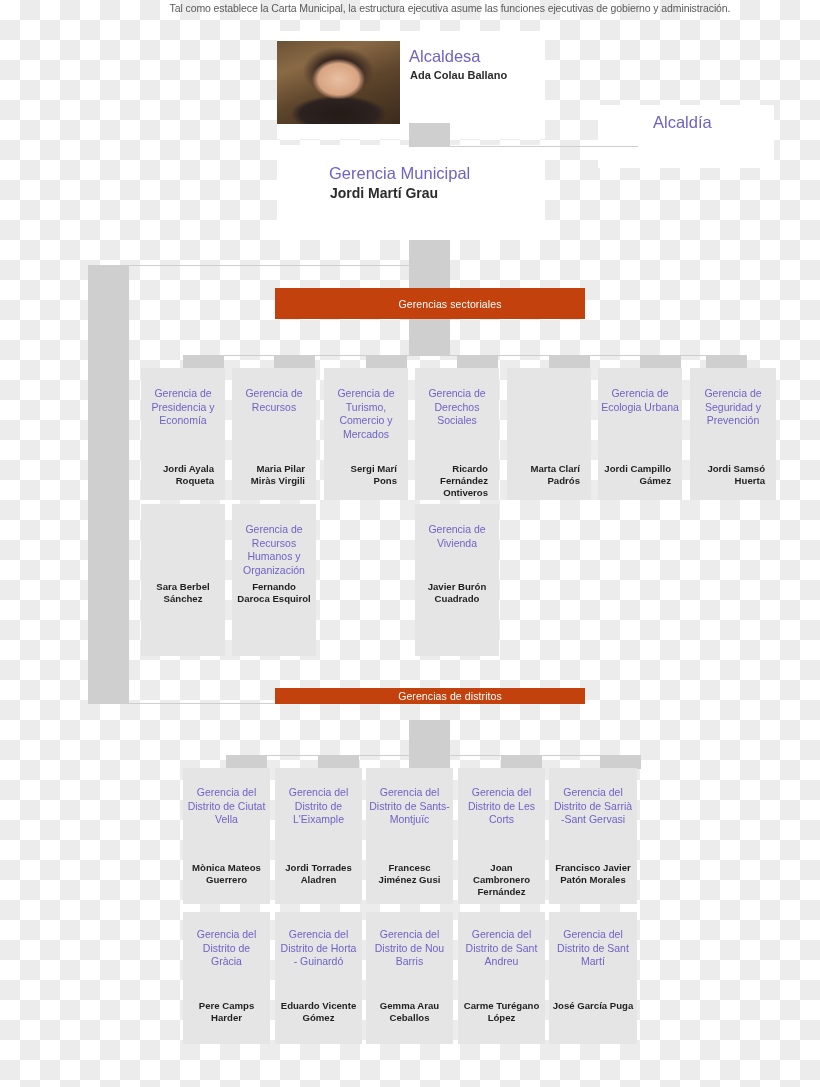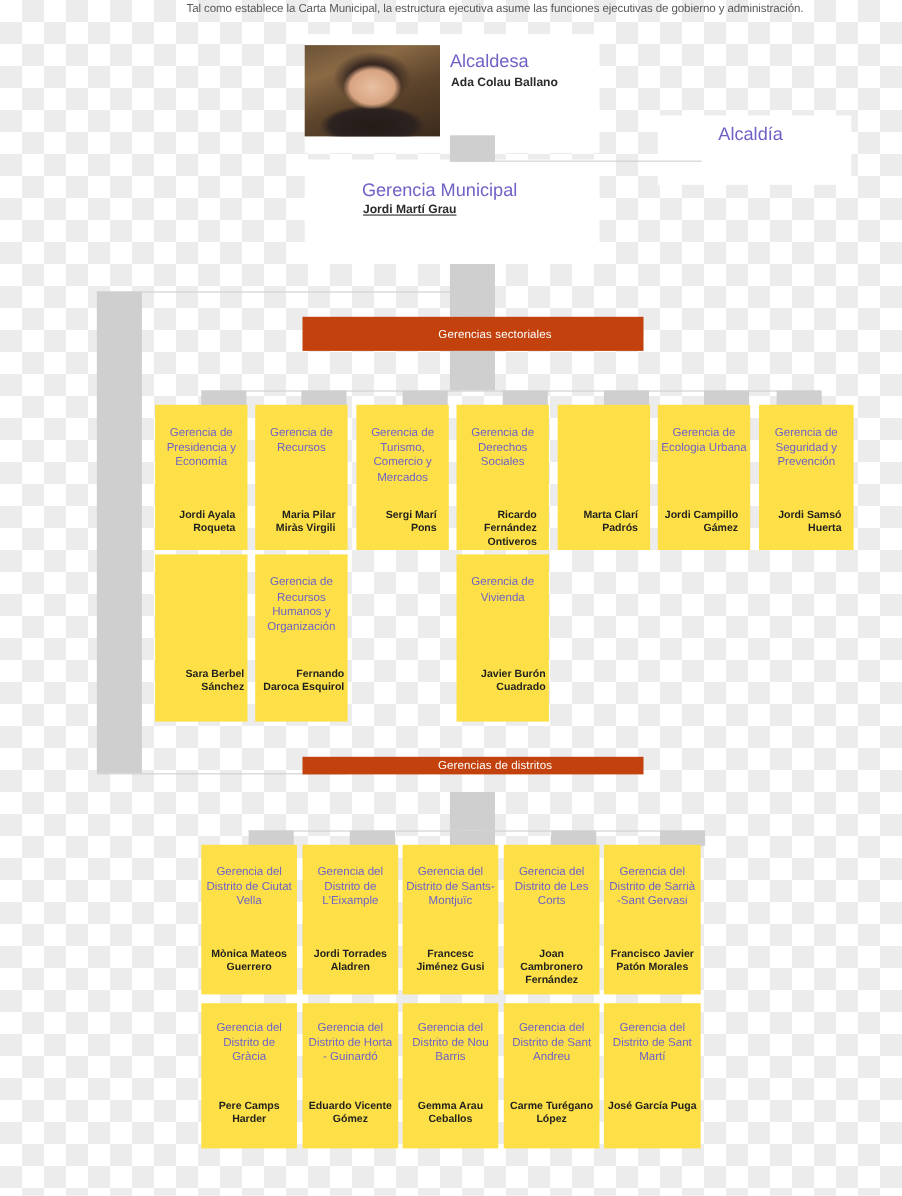--- a/index.html
+++ b/index.html
@@ -82,24 +82,23 @@
     left: 277px; top: 145px;
     width: 268px; height: 95px;
   }
   #gerencia-municipal-role {
     left: 289px; top: 164px;
     font-size: 16.5px;
     color: #6f62c6;
   }
   #gerencia-municipal-name {
     left: 290px; top: 185px;
-    font-size: 11px;
+    font-size: 14px;
     color: #2b2b2b;
     font-weight: 700;
-    text-decoration: underline;
   }
 
   
   .line-h { background: #cfcfcf; height: 1px; }
   .line-v { background: #cfcfcf; width: 1px; }
 
   
   .banner {
     background: #c2410c;
     color: #ffffff;
@@ -114,21 +113,21 @@
     width: 270px; height: 31px;
   }
   #banner-distritos {
     left: 275px; top: 688px;
     width: 270px; height: 16px;
   }
 
   
   .card {
     position: absolute;
-    background: #fde047;
+    background: #e5e5e5;
     box-sizing: border-box;
     padding: 0 3px;
     text-align: center;
     display: flex;
     flex-direction: column;
   }
   .card .unit-title {
     font-size: 10.5px;
     line-height: 13.6px;
     color: #6f62c6;
@@ -142,21 +141,21 @@
   }
 
   
   .sec-row1 { top: 368px; height: 132px; }
   .sec-row1 .unit-title { margin-top: 19px; }
   .sec-row1 .unit-person { position: absolute; left: 3px; right: 11px; top: 95px; text-align: right; }
 
   
   .sec-row2 { top: 504px; height: 152px; }
   .sec-row2 .unit-title { margin-top: 19px; }
-  .sec-row2 .unit-person { position: absolute; left: 3px; right: 3px; top: 103px; text-align: right; }
+  .sec-row2 .unit-person { position: absolute; left: 3px; right: 3px; top: 77px; }
 
   
   .dis-row1 { top: 768px; height: 136px; }
   .dis-row1 .unit-title { margin-top: 18px; }
   .dis-row1 .unit-person { position: absolute; left: 3px; right: 3px; top: 94px; }
 
   
   .dis-row2 { top: 912px; height: 132px; }
   .dis-row2 .unit-title { margin-top: 16px; }
   .dis-row2 .unit-person { position: absolute; left: 3px; right: 3px; top: 88px; }

